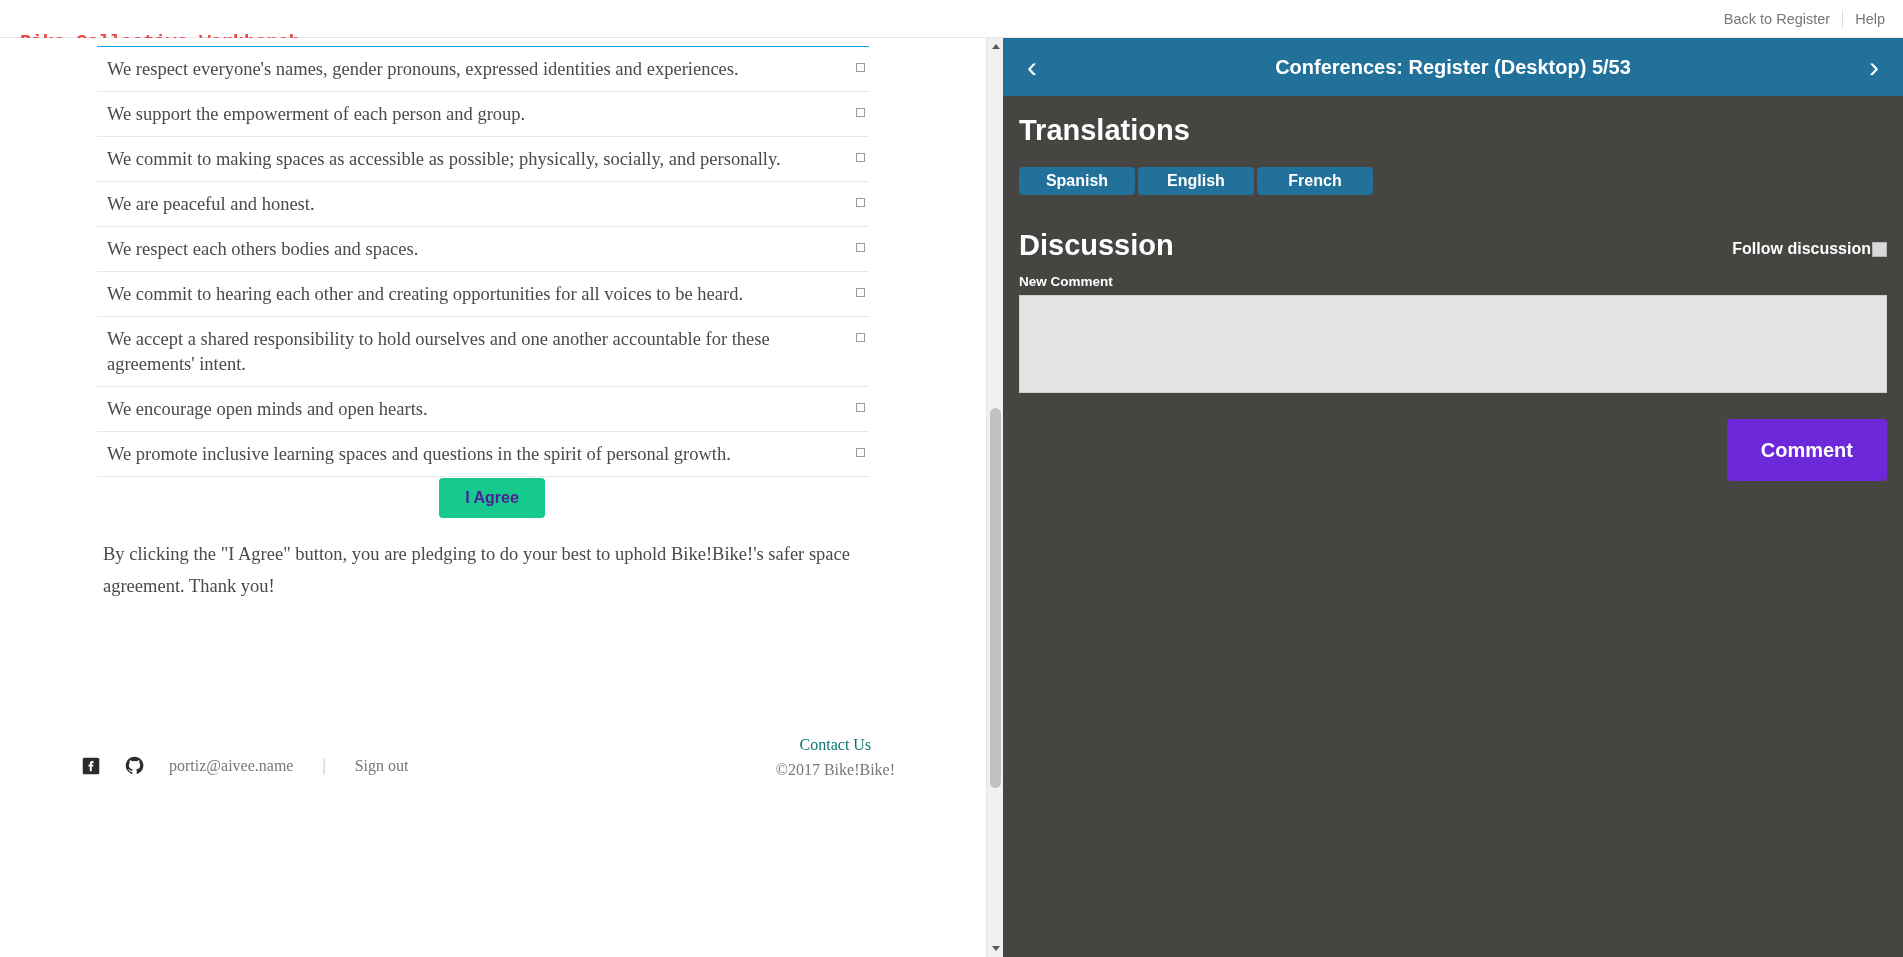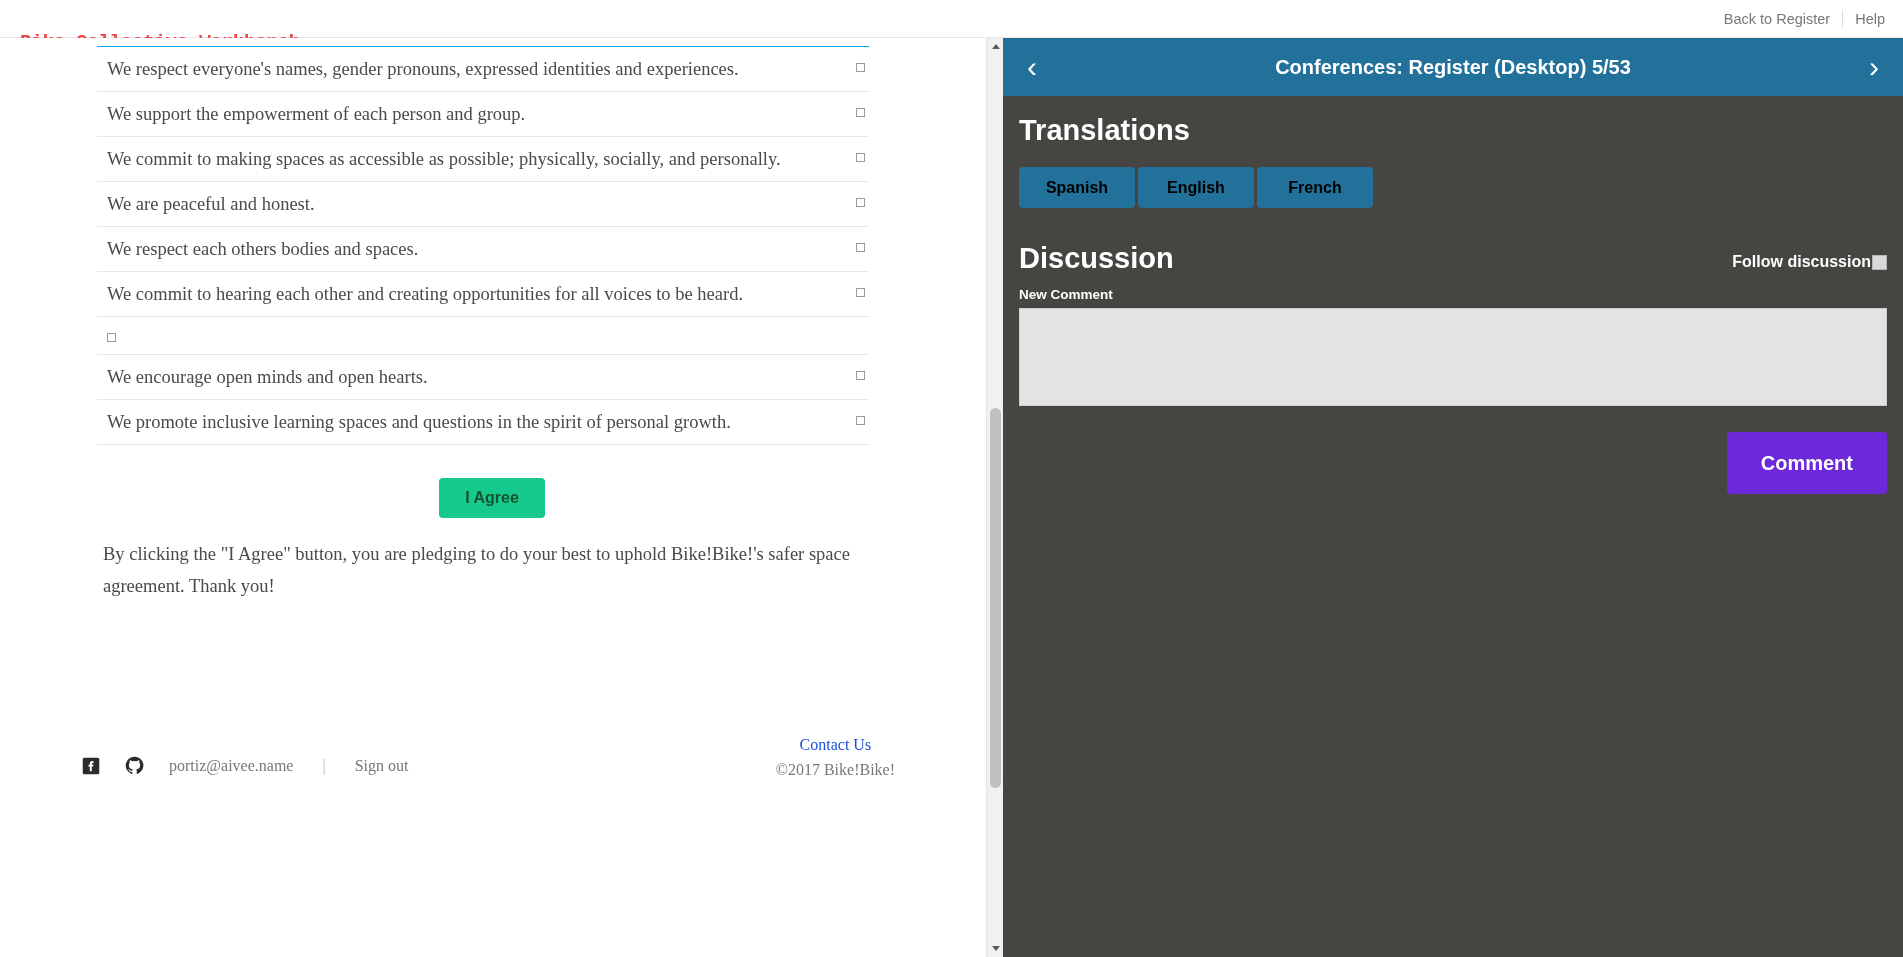--- a/index.html
+++ b/index.html
@@ -83,21 +83,21 @@
 
   .agree-wrap {
     position: absolute;
     top: 440px; left: 97px;
     width: 790px;
     text-align: center;
   }
   .agree-btn {
     display: inline-block;
     background: #16c98d;
-    color: #14532d;
+    color: #4c1d95;
     border: none;
     border-radius: 4px;
     padding: 11px 26px;
     font-family: "Liberation Sans", sans-serif;
     font-weight: bold;
     font-size: 16px;
     cursor: pointer;
   }
   .pledge-text {
     position: absolute;
@@ -131,21 +131,21 @@
   .sep-pipe { color: #bbbbbb; padding: 0 4px; }
   .soc-icon { display: inline-flex; }
   .footer-right {
     position: absolute;
     right: 88px; top: 4px;
     text-align: center;
     font-size: 16px;
     color: #777777;
     line-height: 25px;
   }
-  .footer-right a { color: #1d4ed8; text-decoration: none; display: block; text-align: center; }
+  .footer-right a { color: #0f766e; text-decoration: none; display: block; text-align: center; }
 
   
   .scroll-col {
     position: absolute;
     top: 38px; left: 986px;
     width: 17px; height: 919px;
     background: #f1f1f1;
     border-left: 1px solid #e4e4e4;
   }
   .scroll-arrow-up, .scroll-arrow-down {
@@ -210,25 +210,25 @@
   .rp-h2 {
     color: #ffffff;
     font-family: "Liberation Sans", sans-serif;
     font-weight: bold;
     font-size: 29px;
     margin-bottom: 20px;
   }
   .lang-row { display: flex; gap: 2px; margin-bottom: 34px; }
   .lang-btn {
     background: #21719b;
-    color: #000000;
+    color: #ffffff;
     border: none;
     border-radius: 4px;
     min-width: 116px;
-    height: 41px;
+    height: 28px;
     font-family: "Liberation Sans", sans-serif;
     font-weight: bold;
     font-size: 16px;
     cursor: pointer;
     margin-right: 1px;
   }
   .disc-head {
     display: flex; align-items: flex-end;
     margin-bottom: 12px;
   }
@@ -323,20 +323,21 @@
       </div>
       <div class="agreement-row">
         <div class="agreement-text">We respect each others bodies and spaces.</div>
         <span class="row-marker"></span>
       </div>
       <div class="agreement-row">
         <div class="agreement-text">We commit to hearing each other and creating opportunities for all voices to be heard.</div>
         <span class="row-marker"></span>
       </div>
       <div class="agreement-row">
+        <div class="agreement-text">We accept a shared responsibility to hold ourselves and one another accountable for these agreements' intent.</div>
         <span class="row-marker"></span>
       </div>
       <div class="agreement-row">
         <div class="agreement-text">We encourage open minds and open hearts.</div>
         <span class="row-marker"></span>
       </div>
       <div class="agreement-row">
         <div class="agreement-text">We promote inclusive learning spaces and questions in the spirit of personal growth.</div>
         <span class="row-marker"></span>
       </div>

